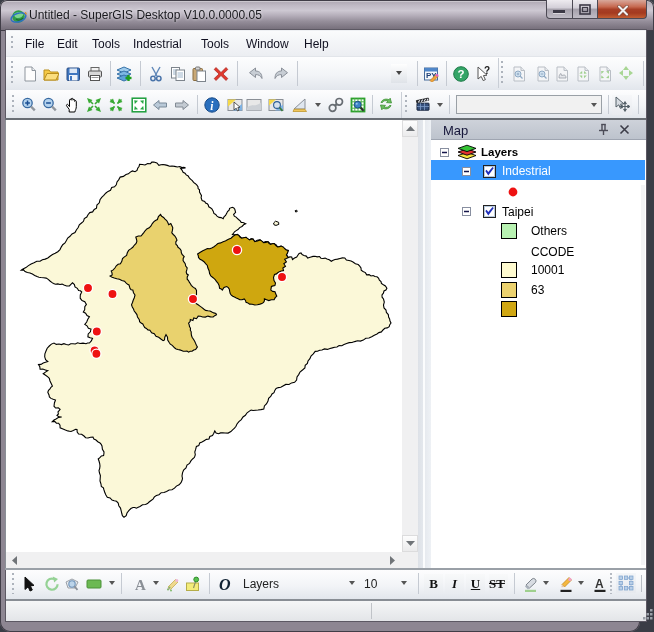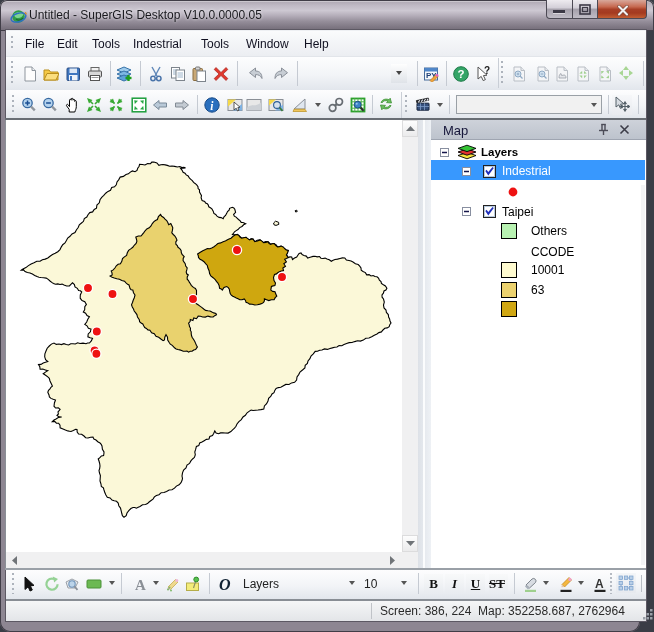--- a/index.html
+++ b/index.html
@@ -156,21 +156,20 @@
 <div style="position:absolute;left:531px;top:283px;font:12px 'Liberation Sans',sans-serif;color:#000">63</div>
 <div style="position:absolute;left:501px;top:301px;width:16px;height:16px;background:#d0a713;border:1px solid #000;box-sizing:border-box"></div>
 <div style="position:absolute;left:531px;top:302.5px;font:12px 'Liberation Sans',sans-serif;color:#ffffff">10017</div>
 
     <div style="position:absolute;left:5px;top:568px;width:641px;height:2px;background:#9aa0a7"></div>
     <div class="tb" style="left:6px;top:570px;height:29px"></div>
     <div style="position:absolute;left:6px;top:599px;width:640px;height:2px;background:#888d94"></div>
 
     <div id="statusbar"></div>
     <div style="position:absolute;left:371px;top:603px;width:1px;height:16px;background:#c0c3c8"></div>
-    <div style="position:absolute;left:380px;top:604px;width:266px;height:15px;overflow:hidden;font:12px 'Liberation Sans',sans-serif;color:#2a2a2a;white-space:nowrap">Screen: 386, 224&nbsp;&nbsp;Map: 352258.687, 2762964</div>
     <svg style="position:absolute;left:643px;top:609px" width="10" height="11">
         <g fill="#9aa0a8">
           <rect x="7" y="0" width="2.5" height="2.5"></rect>
           <rect x="7" y="4" width="2.5" height="2.5"></rect>
           <rect x="7" y="8" width="2.5" height="2.5"></rect>
           <rect x="3.5" y="4" width="2.5" height="2.5"></rect>
           <rect x="3.5" y="8" width="2.5" height="2.5"></rect>
           <rect x="0" y="8" width="2.5" height="2.5"></rect>
         </g>
       </svg>

